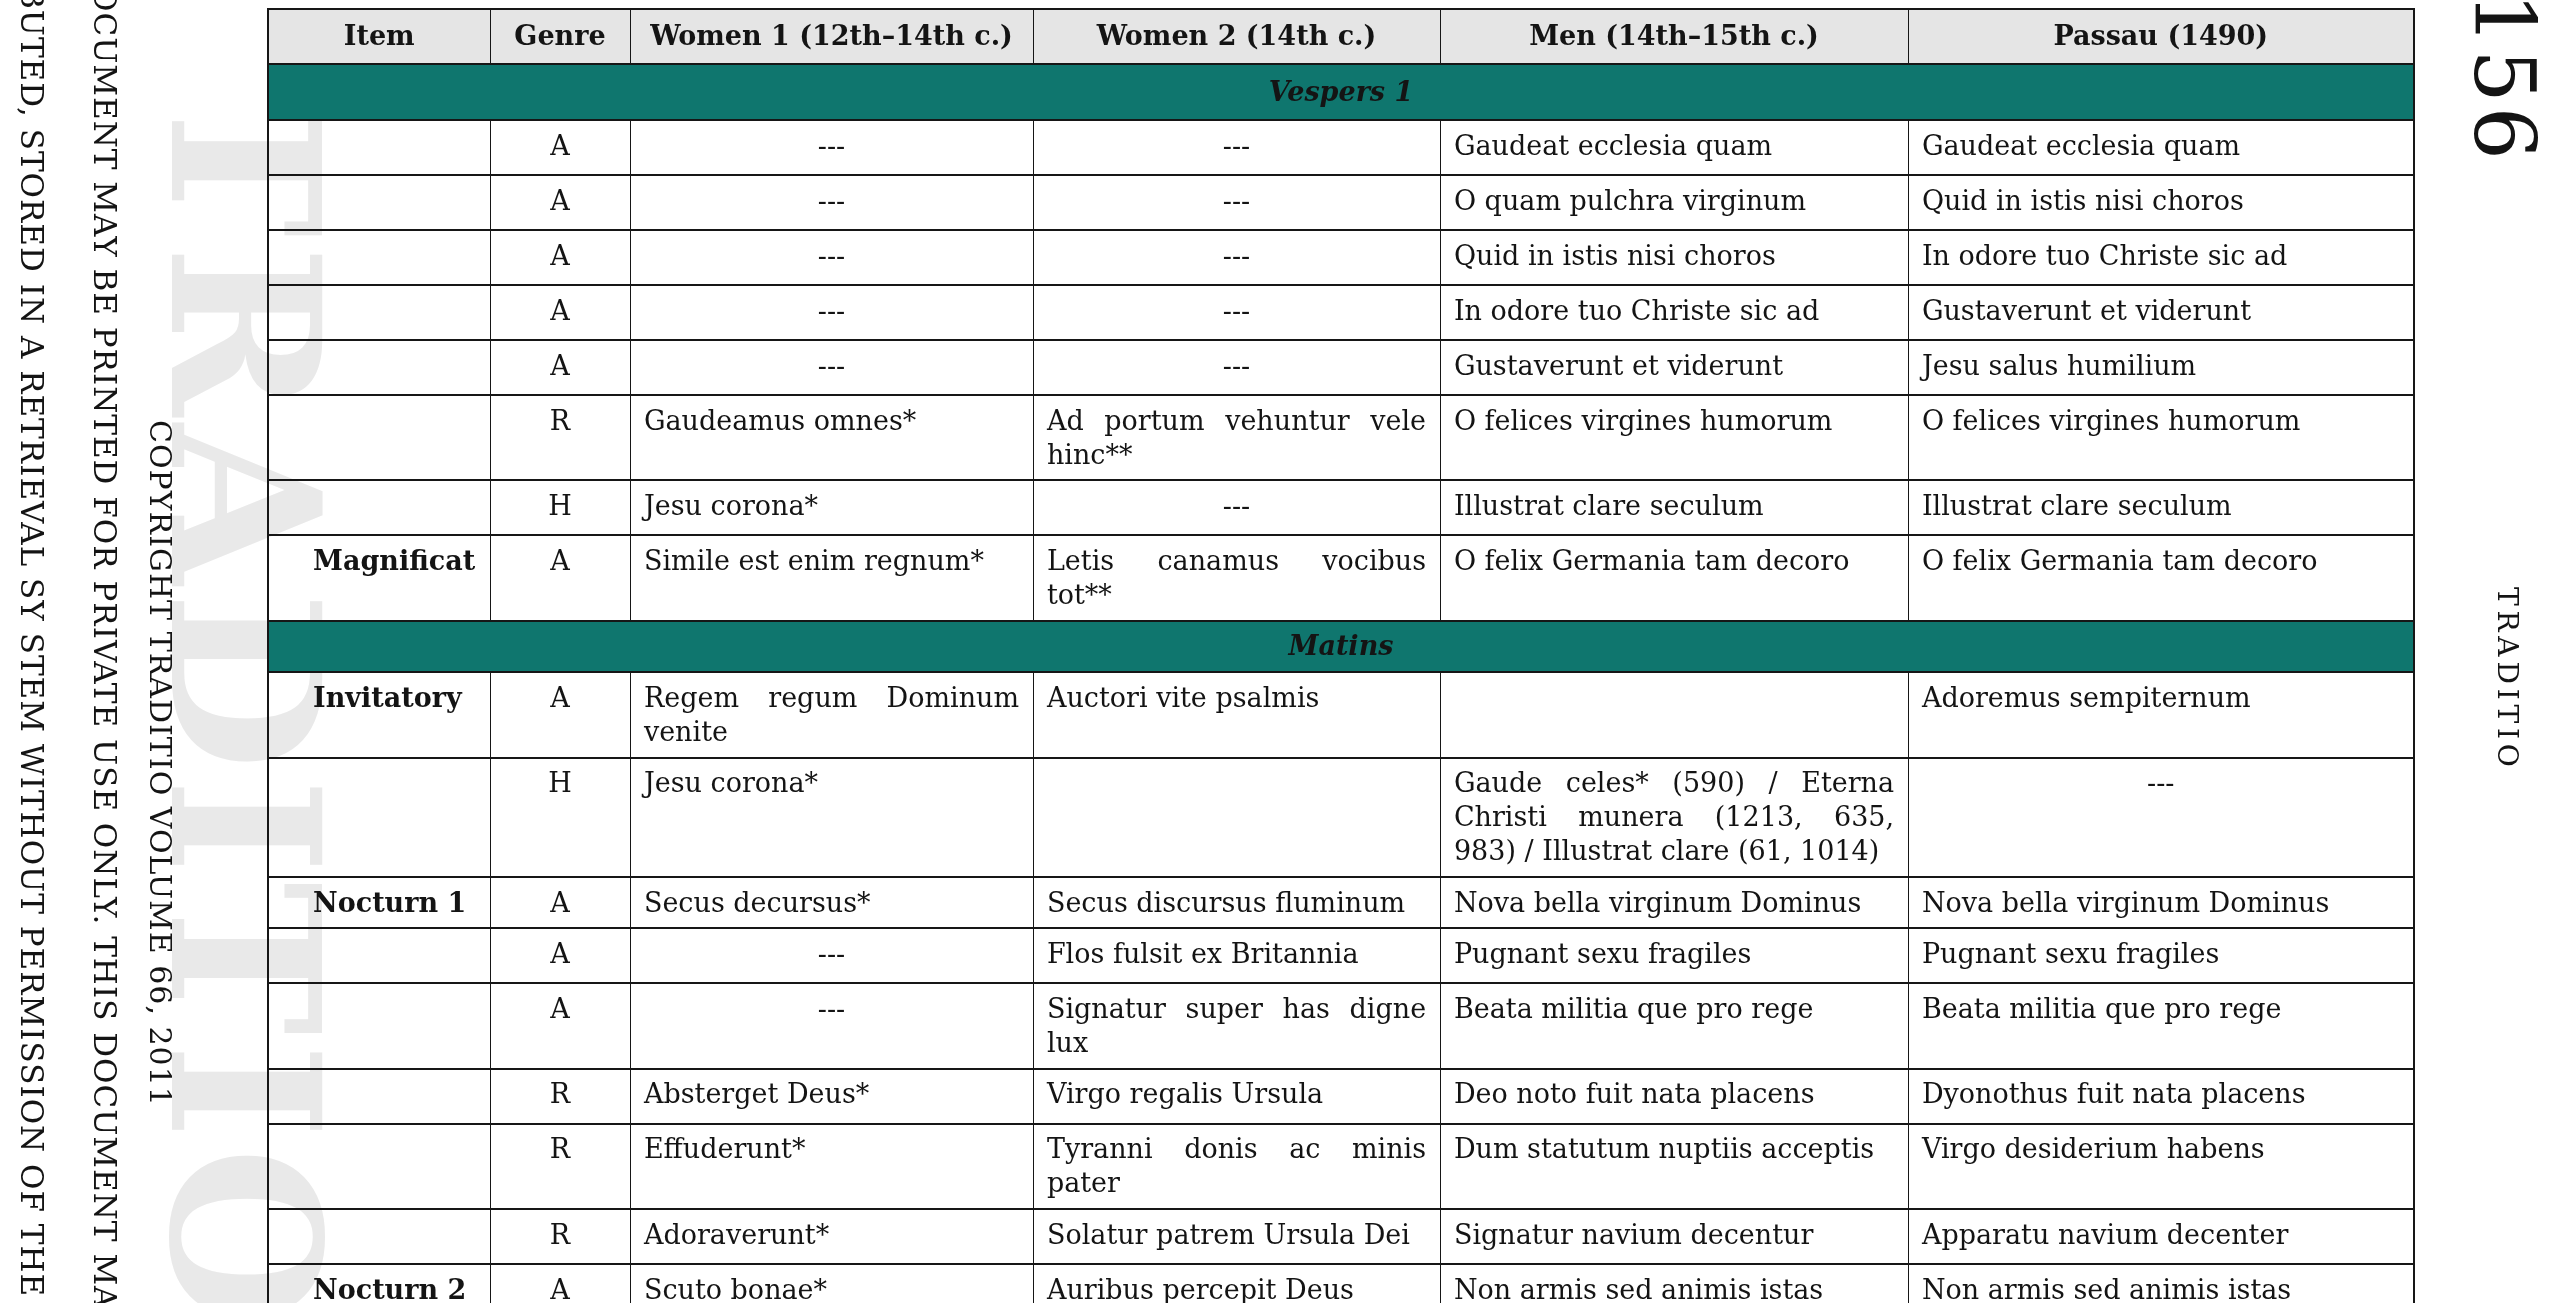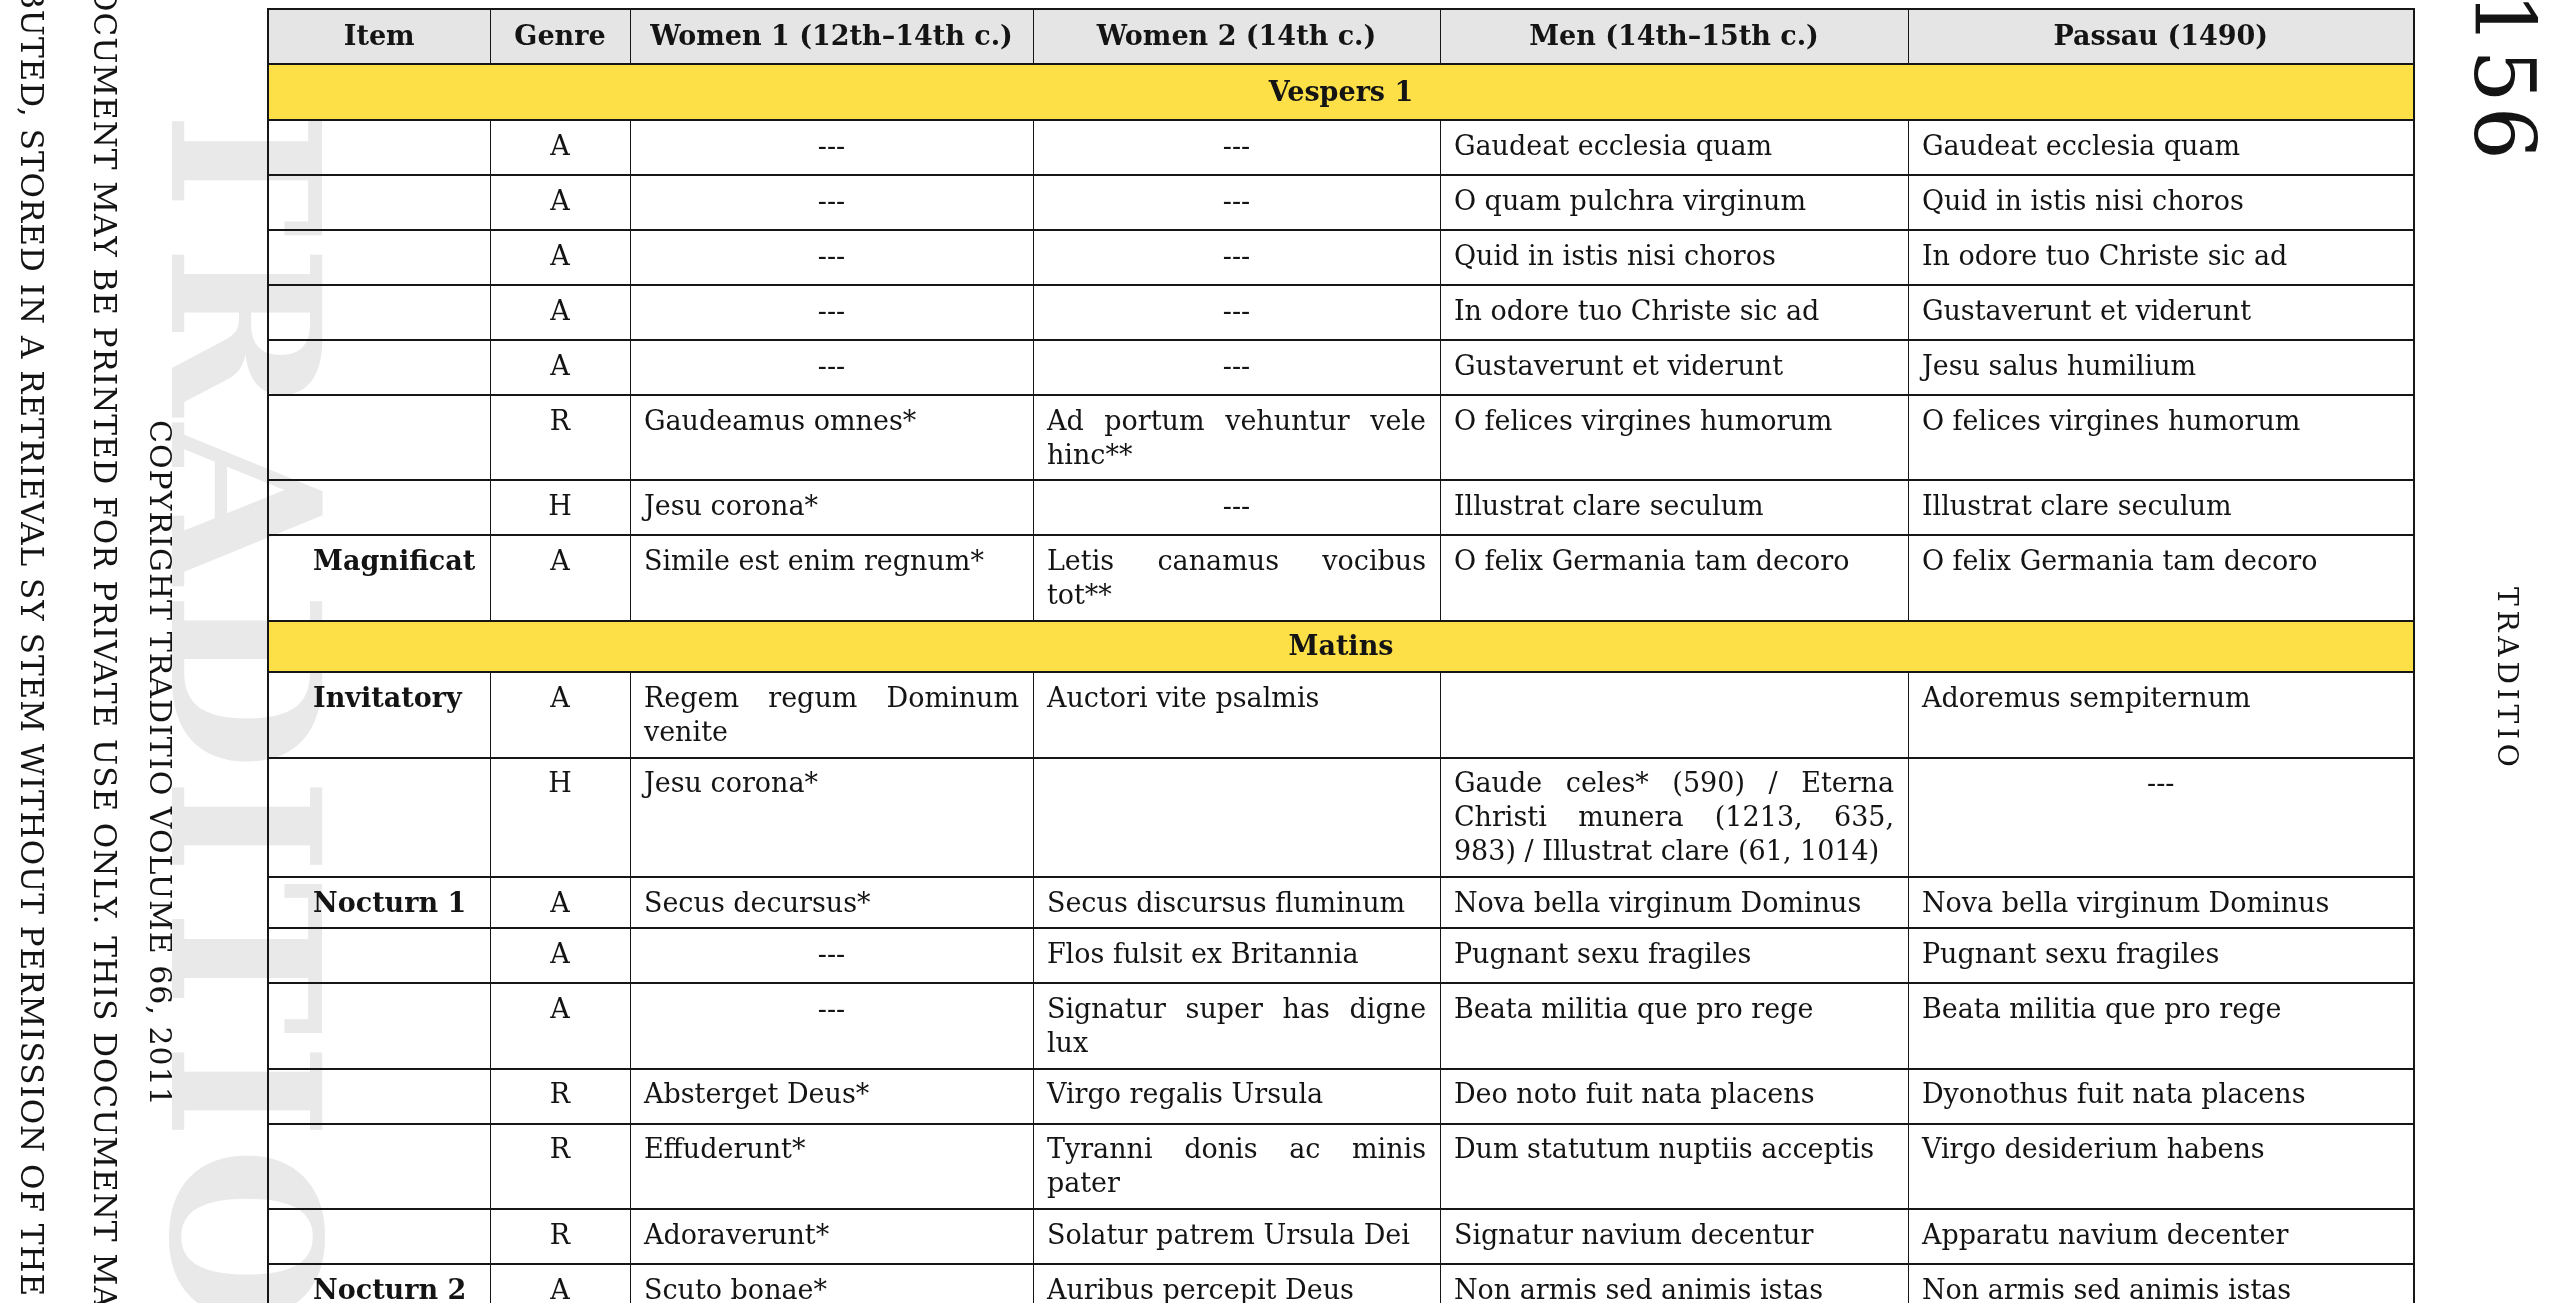--- a/index.html
+++ b/index.html
@@ -24,21 +24,21 @@
     border-collapse:collapse; table-layout:fixed; border:2.9px solid #161616;
   }
   #chant-table th, #chant-table td {
     border:1.9px solid #161616; border-top-width:2.9px; border-bottom-width:2.9px;
     padding:7.7px 13.4px; font-size:27px; line-height:1.26; vertical-align:top;
     overflow:hidden;
   }
   #chant-table th {
     background:#e5e5e5; text-align:center; font-weight:bold; vertical-align:middle; padding:9.6px 7.7px;
   }
-  #chant-table td.section { background:#fde047; text-align:center; font-weight:bold; vertical-align:middle; }
+  #chant-table td.section { background:#0f766e; text-align:center; font-weight:bold; vertical-align:middle;font-style:italic; }
   #chant-table td.center { text-align:center; }
   #chant-table td.just { text-align:justify; }
   #chant-table td.item { font-weight:bold; text-align:left;padding-left:44px; }
 </style>
 </head>
 <body>
 
 <div id="page">
 
   <div id="watermark">TRADITIO</div>

